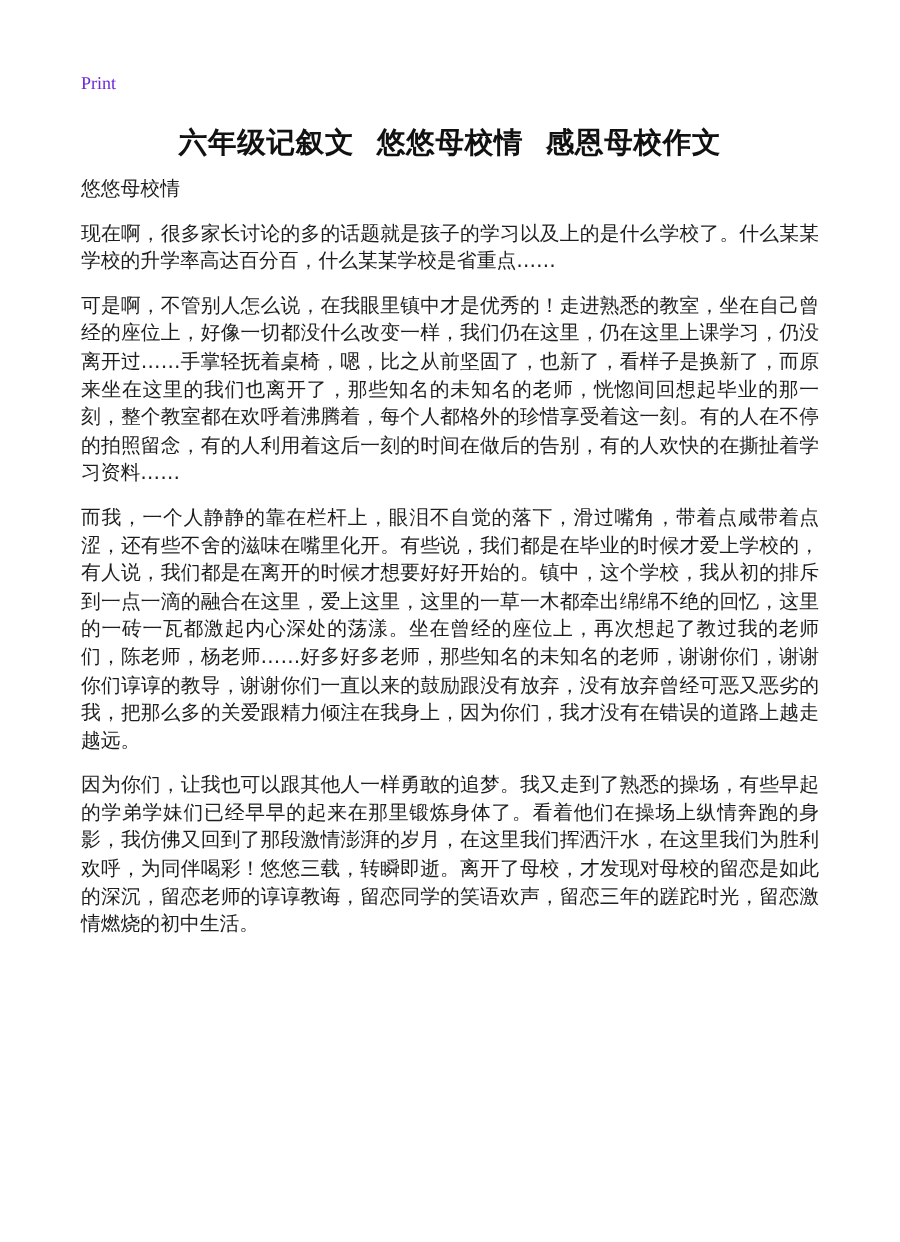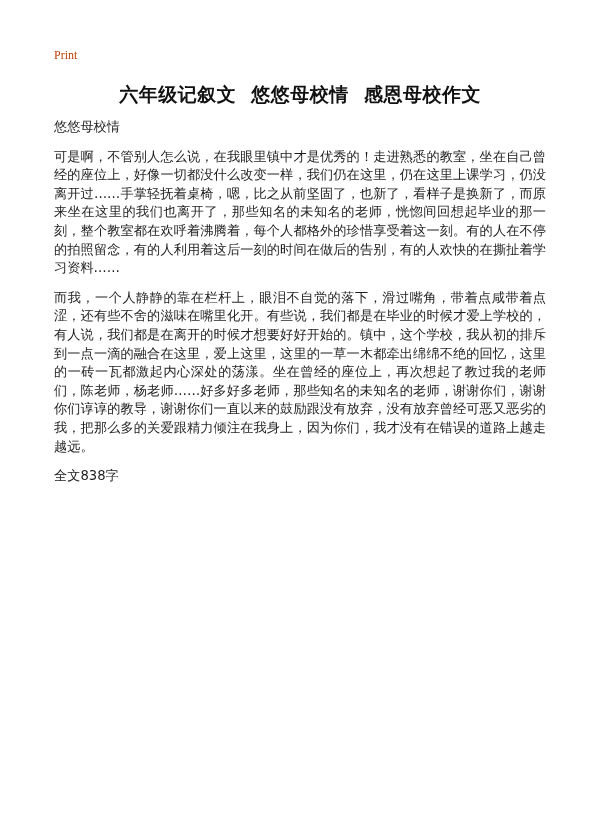--- a/index.html
+++ b/index.html
@@ -1,19 +1,19 @@
 <!DOCTYPE html>
 <html><head>
 <meta charset="utf-8">
 <style>
   html, body { margin: 0; padding: 0; background: #ffffff; }
   body { width: 600px; height: 828px; position: relative; overflow: hidden;
          font-family: "DejaVu Sans", sans-serif; color: #1a1a1a; }
   .print { position: absolute; left: 54px; top: 48px; font-family: "Liberation Serif", serif;
-           font-size: 12px; color: #c2410c; text-align: right; }
+           font-size: 12px; color: #6d28d9; text-align: right; }
   .title { position: absolute; left: 0; width: 600px; top: 82px; text-align: center;
            font-size: 19px; font-weight: bold; letter-spacing: 0.5px; color: #111; }
   .title span { margin: 0 4px; }
   .body { position: absolute; left: 54px; top: 118px; width: 492px; font-size: 13.2px;
           line-height: 18.6px; color: #1e1e1e; }
   .body p { margin: 0 0 11px 0; text-align: justify; }
   .body p.subtitle { margin-bottom: 11px; }
 </style>
 </head>
 <body>
@@ -21,16 +21,17 @@
 <div class="print">Print</div>
 
 <div class="title">
   <span>六年级记叙文</span>
   <span>悠悠母校情</span>
   <span>感恩母校作文</span>
 </div>
 
 <div class="body">
   <p class="subtitle">悠悠母校情</p>
+  <p>现在啊，很多家长讨论的多的话题就是孩子的学习以及上的是什么学校了。什么某某学校的升学率高达百分百，什么某某学校是省重点……</p>
   <p>可是啊，不管别人怎么说，在我眼里镇中才是优秀的！走进熟悉的教室，坐在自己曾经的座位上，好像一切都没什么改变一样，我们仍在这里，仍在这里上课学习，仍没离开过……手掌轻抚着桌椅，嗯，比之从前坚固了，也新了，看样子是换新了，而原来坐在这里的我们也离开了，那些知名的未知名的老师，恍惚间回想起毕业的那一刻，整个教室都在欢呼着沸腾着，每个人都格外的珍惜享受着这一刻。有的人在不停的拍照留念，有的人利用着这后一刻的时间在做后的告别，有的人欢快的在撕扯着学习资料……</p>
   <p>而我，一个人静静的靠在栏杆上，眼泪不自觉的落下，滑过嘴角，带着点咸带着点涩，还有些不舍的滋味在嘴里化开。有些说，我们都是在毕业的时候才爱上学校的，有人说，我们都是在离开的时候才想要好好开始的。镇中，这个学校，我从初的排斥到一点一滴的融合在这里，爱上这里，这里的一草一木都牵出绵绵不绝的回忆，这里的一砖一瓦都激起内心深处的荡漾。坐在曾经的座位上，再次想起了教过我的老师们，陈老师，杨老师……好多好多老师，那些知名的未知名的老师，谢谢你们，谢谢你们谆谆的教导，谢谢你们一直以来的鼓励跟没有放弃，没有放弃曾经可恶又恶劣的我，把那么多的关爱跟精力倾注在我身上，因为你们，我才没有在错误的道路上越走越远。</p>
-  <p>全文838字</p>
+  <p>因为你们，让我也可以跟其他人一样勇敢的追梦。我又走到了熟悉的操场，有些早起的学弟学妹们已经早早的起来在那里锻炼身体了。看着他们在操场上纵情奔跑的身影，我仿佛又回到了那段激情澎湃的岁月，在这里我们挥洒汗水，在这里我们为胜利欢呼，为同伴喝彩！悠悠三载，转瞬即逝。离开了母校，才发现对母校的留恋是如此的深沉，留恋老师的谆谆教诲，留恋同学的笑语欢声，留恋三年的蹉跎时光，留恋激情燃烧的初中生活。</p>
 </div>
 
 </body></html>

